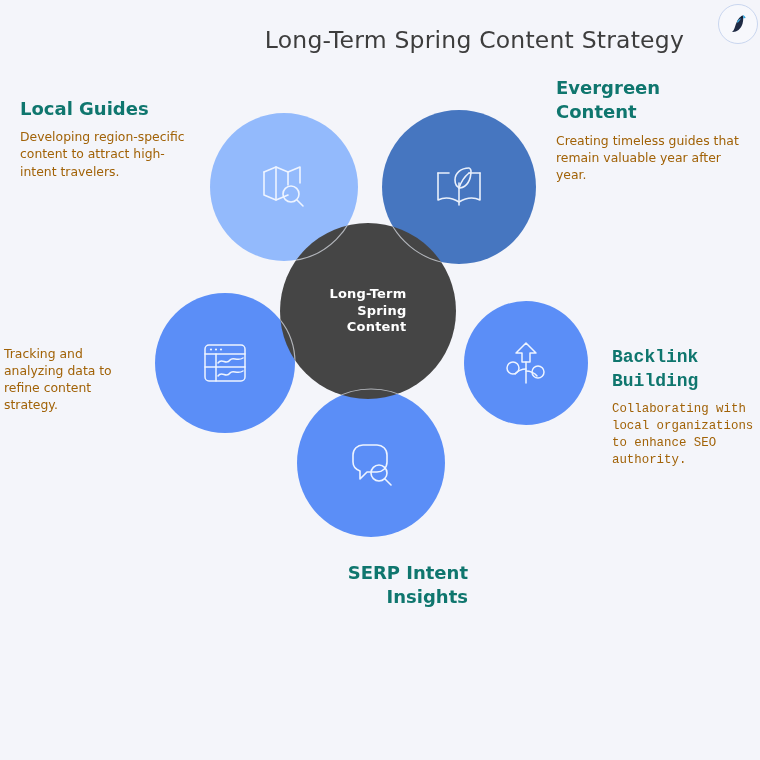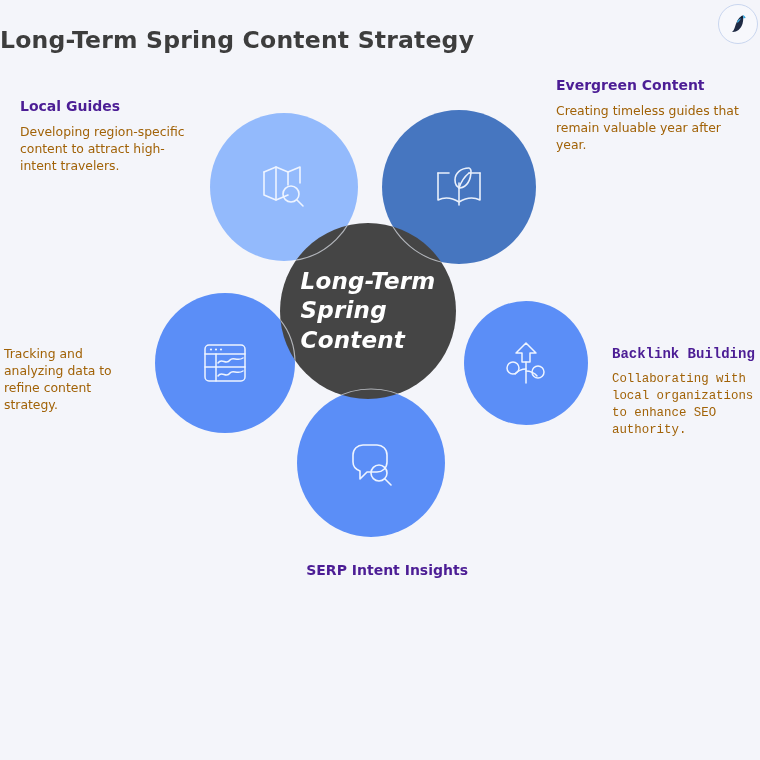--- a/index.html
+++ b/index.html
@@ -31,23 +31,23 @@
     align-items: center;
     justify-content: center;
   }
 
   
   #page-title {
     position: absolute;
     top: 26px;
     left: 0;
     width: 684px;
-    text-align: left;
+    text-align: right;
     font-size: 23.5px;
-    font-weight: bold;
+    font-weight: normal;
     color: #3d3d3d;
     letter-spacing: 0.2px;
   }
 
   
   #diagram {
     position: absolute;
     top: 0;
     left: 0;
     width: 760px;
@@ -66,43 +66,42 @@
   .hub {
     position: absolute;
     border-radius: 50%;
     background: #454545;
     display: flex;
     align-items: center;
     justify-content: center;
   }
   #hub-label {
     color: #ffffff;
-    font-size: 23px;
+    font-size: 13px;
     font-weight: bold;
     line-height: 1.28;
-    text-align: left;
+    text-align: right;
     white-space: pre-line;
     letter-spacing: 0.2px;
-    font-style: italic;
   }
 
   
   #hub-arcs {
     position: absolute;
     top: 0; left: 0;
     width: 760px; height: 760px;
     pointer-events: none;
   }
 
   
   .callout { position: absolute; }
   .callout .c-title {
-    font-size: 14px;
+    font-size: 18px;
     font-weight: bold;
-    color: #4c1d95;
+    color: #0f766e;
     line-height: 1.35;
     margin-bottom: 7px;
   }
   .callout .c-body {
     font-size: 12.4px;
     color: #a16207;
     line-height: 1.38;
   }
   .align-right { }
   .align-left  { text-align: left; }

